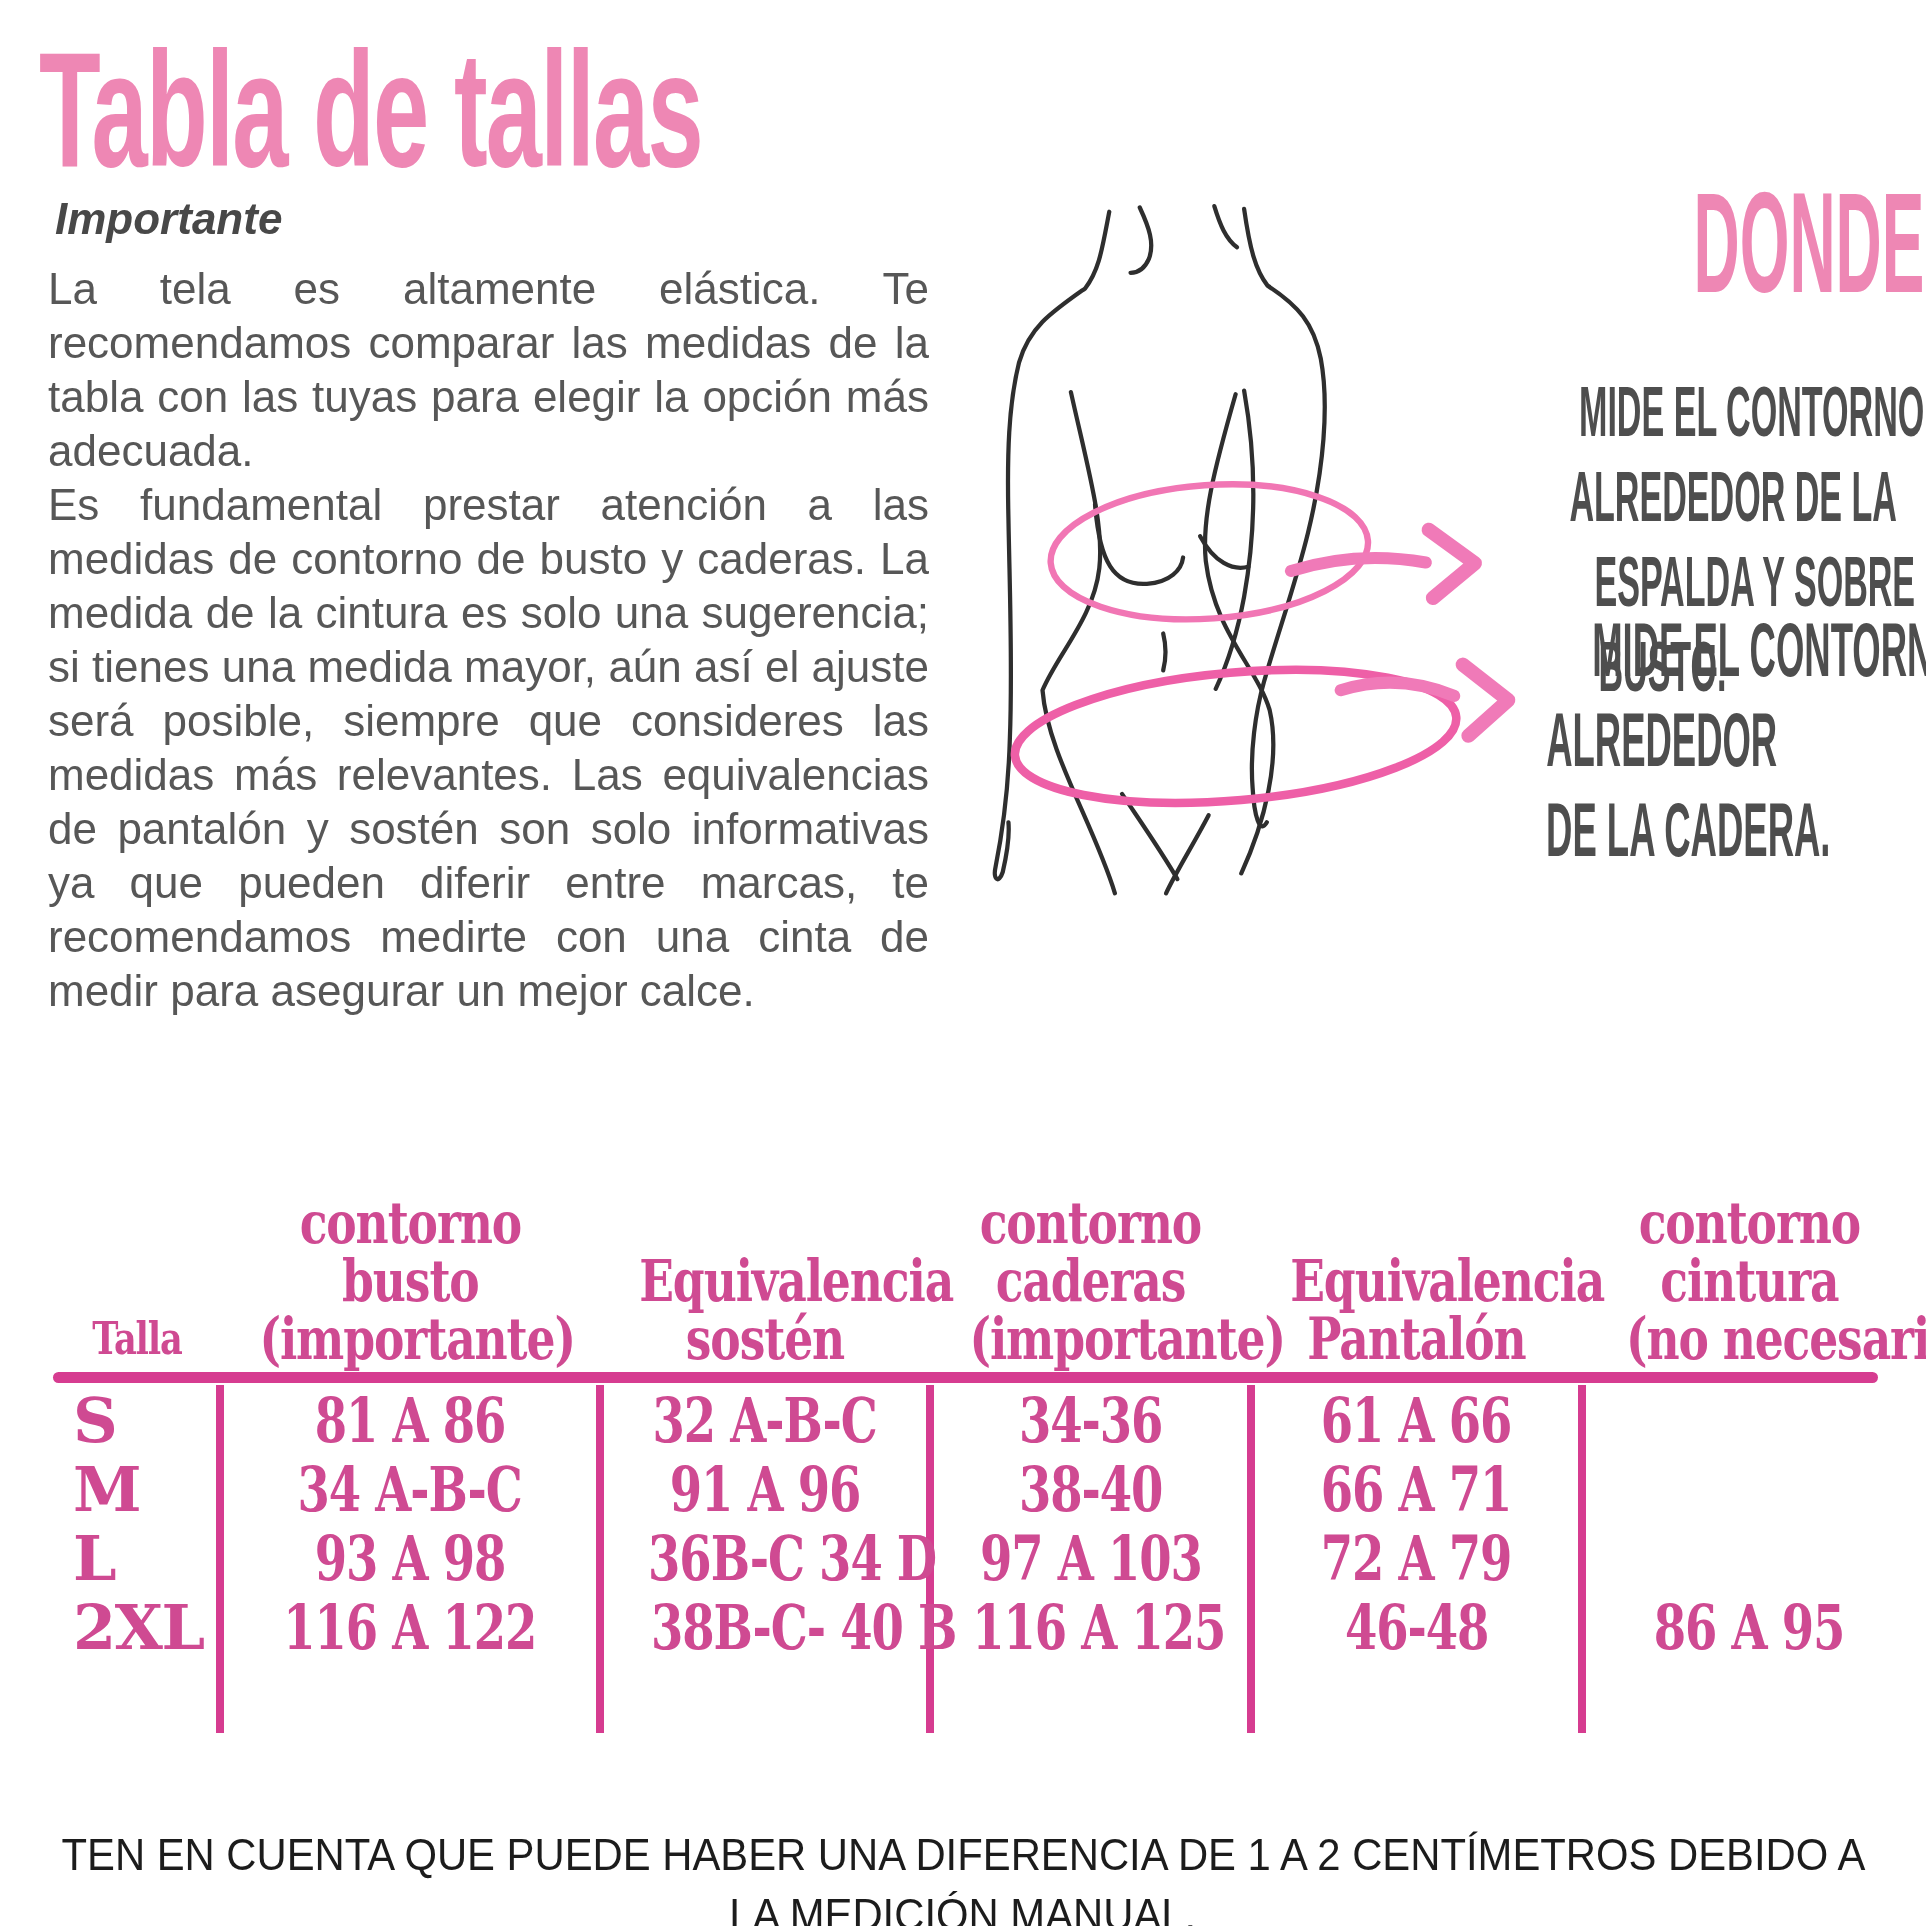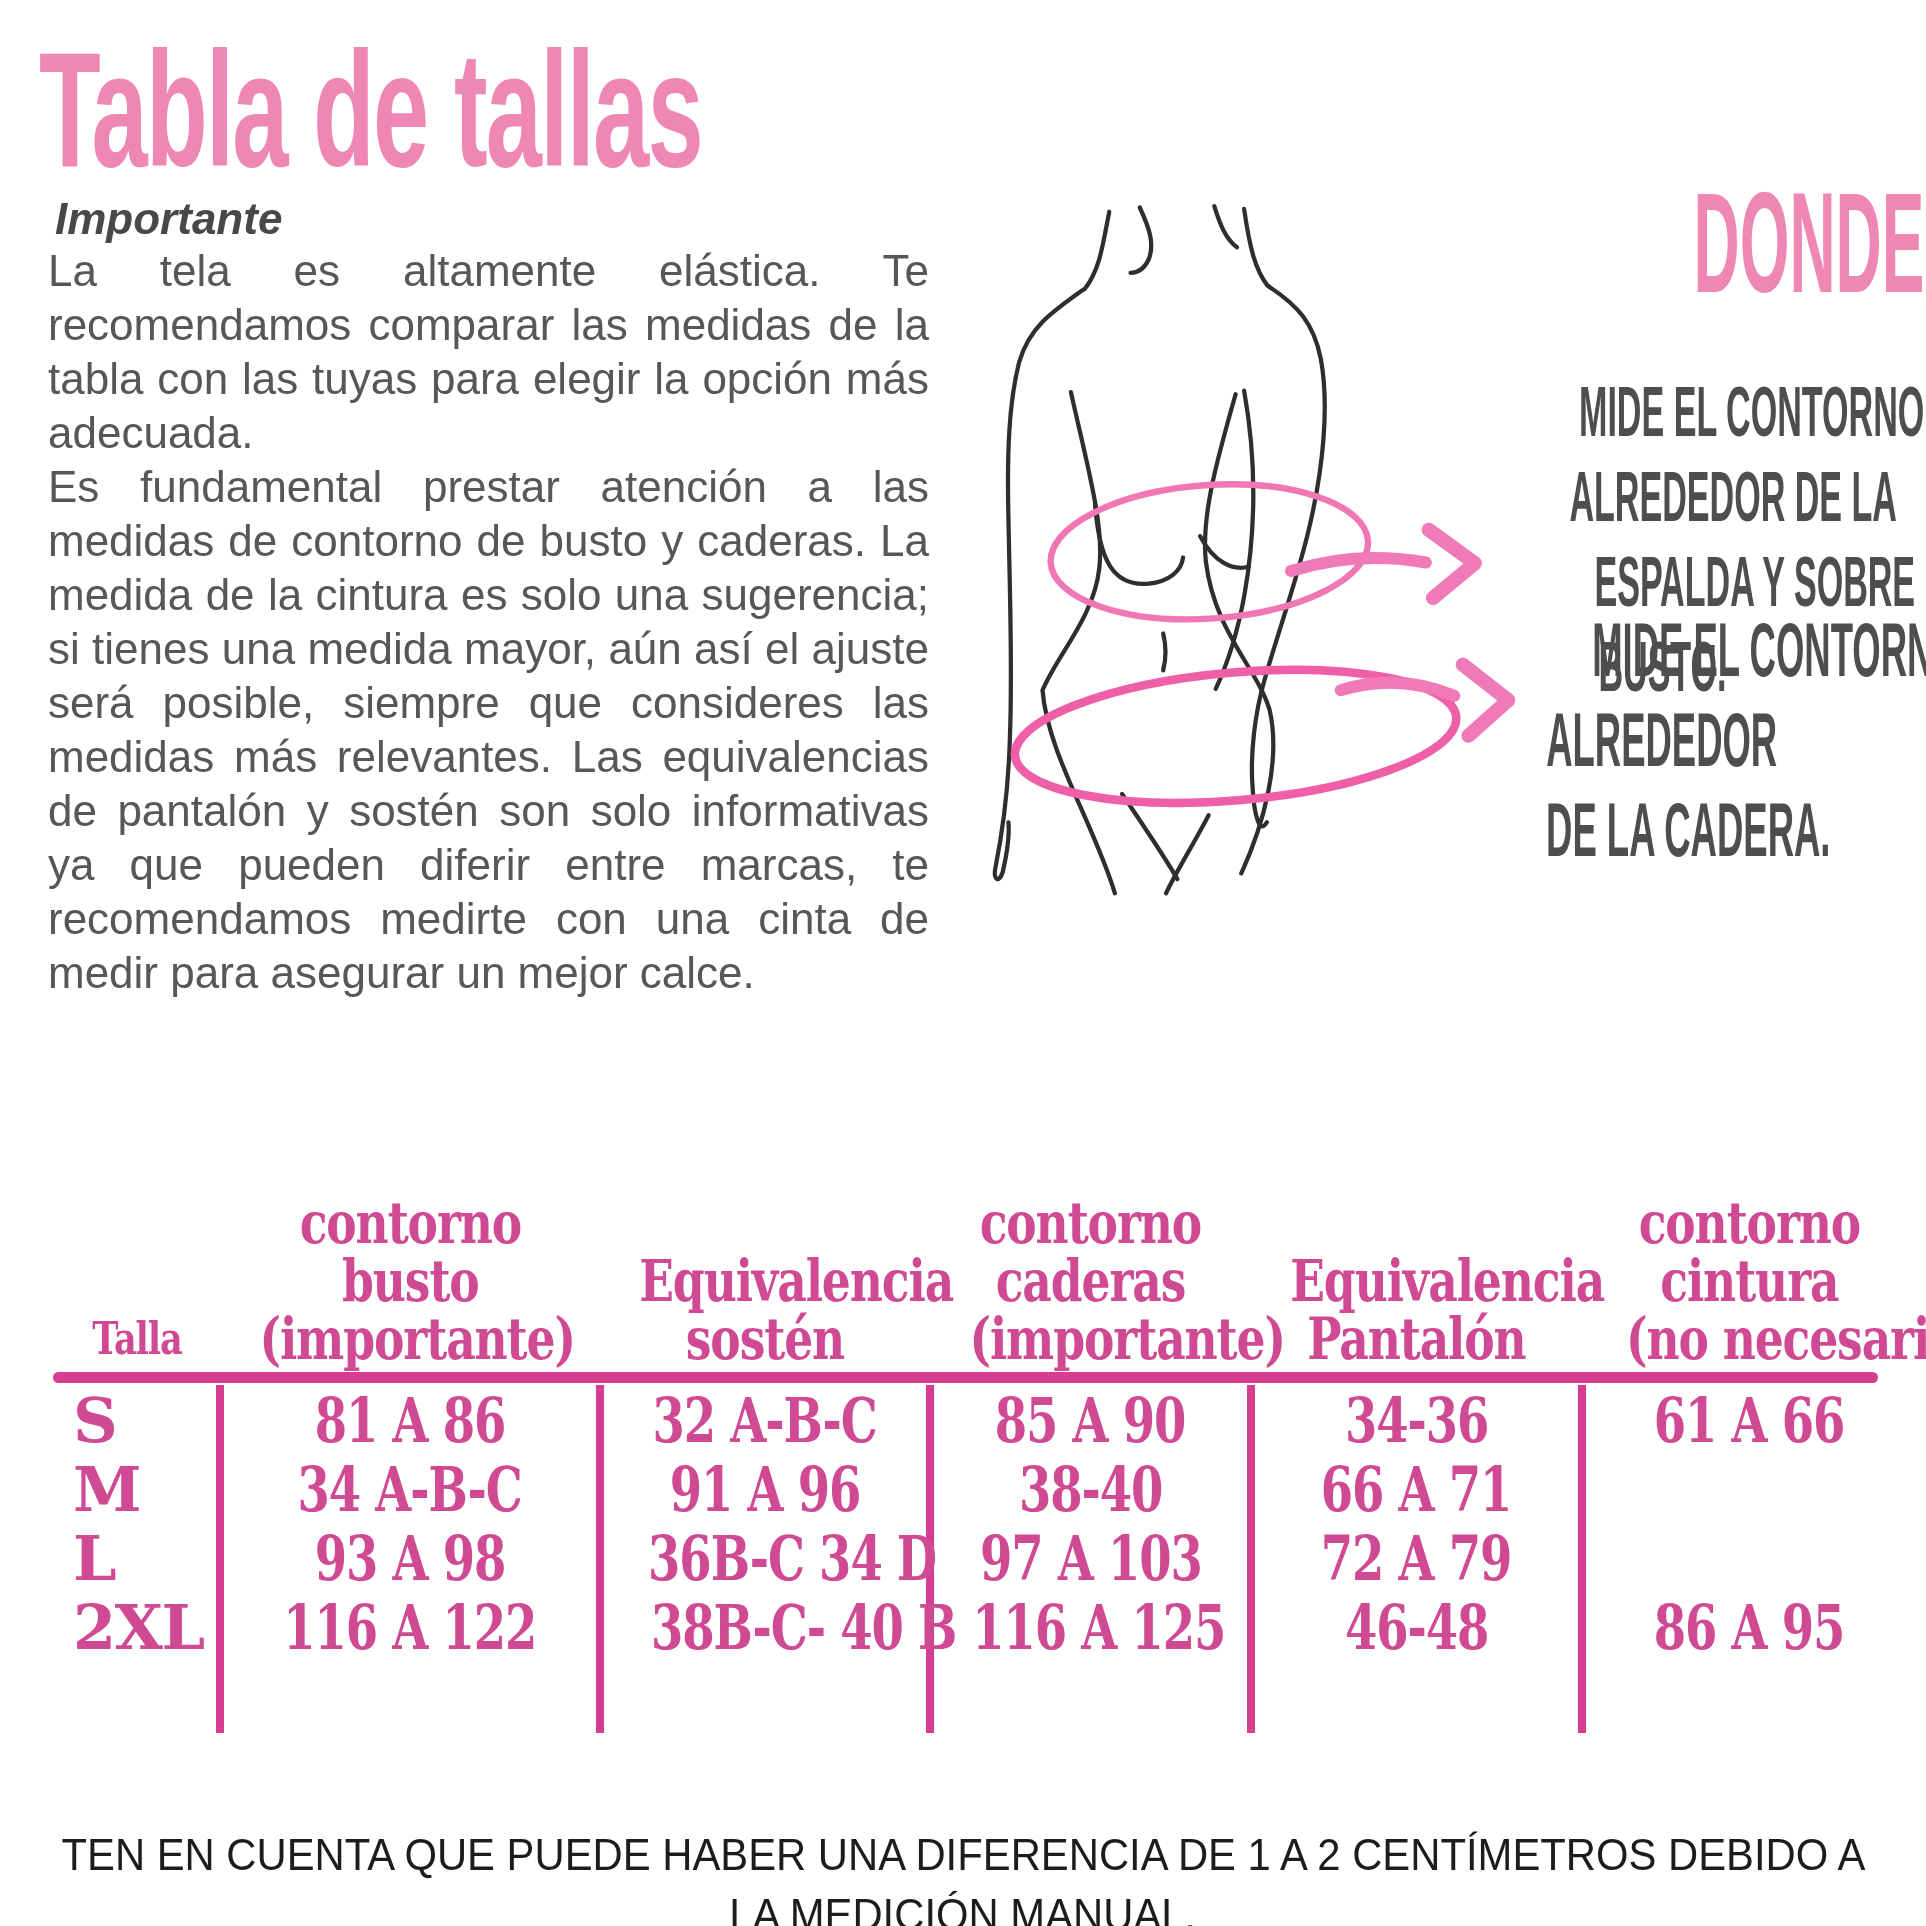--- a/index.html
+++ b/index.html
@@ -13,21 +13,21 @@
     font-size:163px;font-weight:bold;color:#ee87b4;letter-spacing:-2.8px;white-space:nowrap;
   }
   .sqz{display:inline-block;transform-origin:left center;}
   .page-title .sqz{transform:scaleX(0.62);}
   
   .intro-heading{
     position:absolute;left:55px;top:192px;font-size:44px;line-height:54px;
     font-weight:bold;color:#484848;font-style:italic;
   }
   .intro-text{
-    position:absolute;left:48px;top:244px;width:881px;
+    position:absolute;left:48px;top:262px;width:881px;
     font-size:44px;line-height:54px;color:#575757;text-align:justify;
   }
   .intro-text p{margin:0;}
   
   .right-col{position:absolute;left:1392px;top:0;width:540px;text-align:center;}
   .donde{
     position:absolute;left:0;top:168px;width:100%;height:149px;line-height:149px;
     font-size:142px;font-weight:bold;color:#ee87b4;white-space:nowrap;
   }
   .donde .sqz{transform-origin:center;transform:scaleX(0.45);}
@@ -157,21 +157,20 @@
   <div class="vline" style="left:596px;"></div>
   <div class="vline" style="left:926px;"></div>
   <div class="vline" style="left:1247px;"></div>
   <div class="vline" style="left:1578px;"></div>
 
   <div class="tbody serif-pink">
     <div class="trow">
       <div class="td td-talla">S</div>
       <div class="td"><span class="sqz">81 A 86</span></div>
       <div class="td"><span class="sqz">32 A-B-C</span></div>
-      <div class="td"><span class="sqz">85 A 90</span></div>
       <div class="td"><span class="sqz">34-36</span></div>
       <div class="td"><span class="sqz">61 A 66</span></div>
     </div>
     <div class="trow">
       <div class="td td-talla">M</div>
       <div class="td"><span class="sqz">34 A-B-C</span></div>
       <div class="td"><span class="sqz">91 A 96</span></div>
       <div class="td"><span class="sqz">38-40</span></div>
       <div class="td"><span class="sqz">66 A 71</span></div>
     </div>

